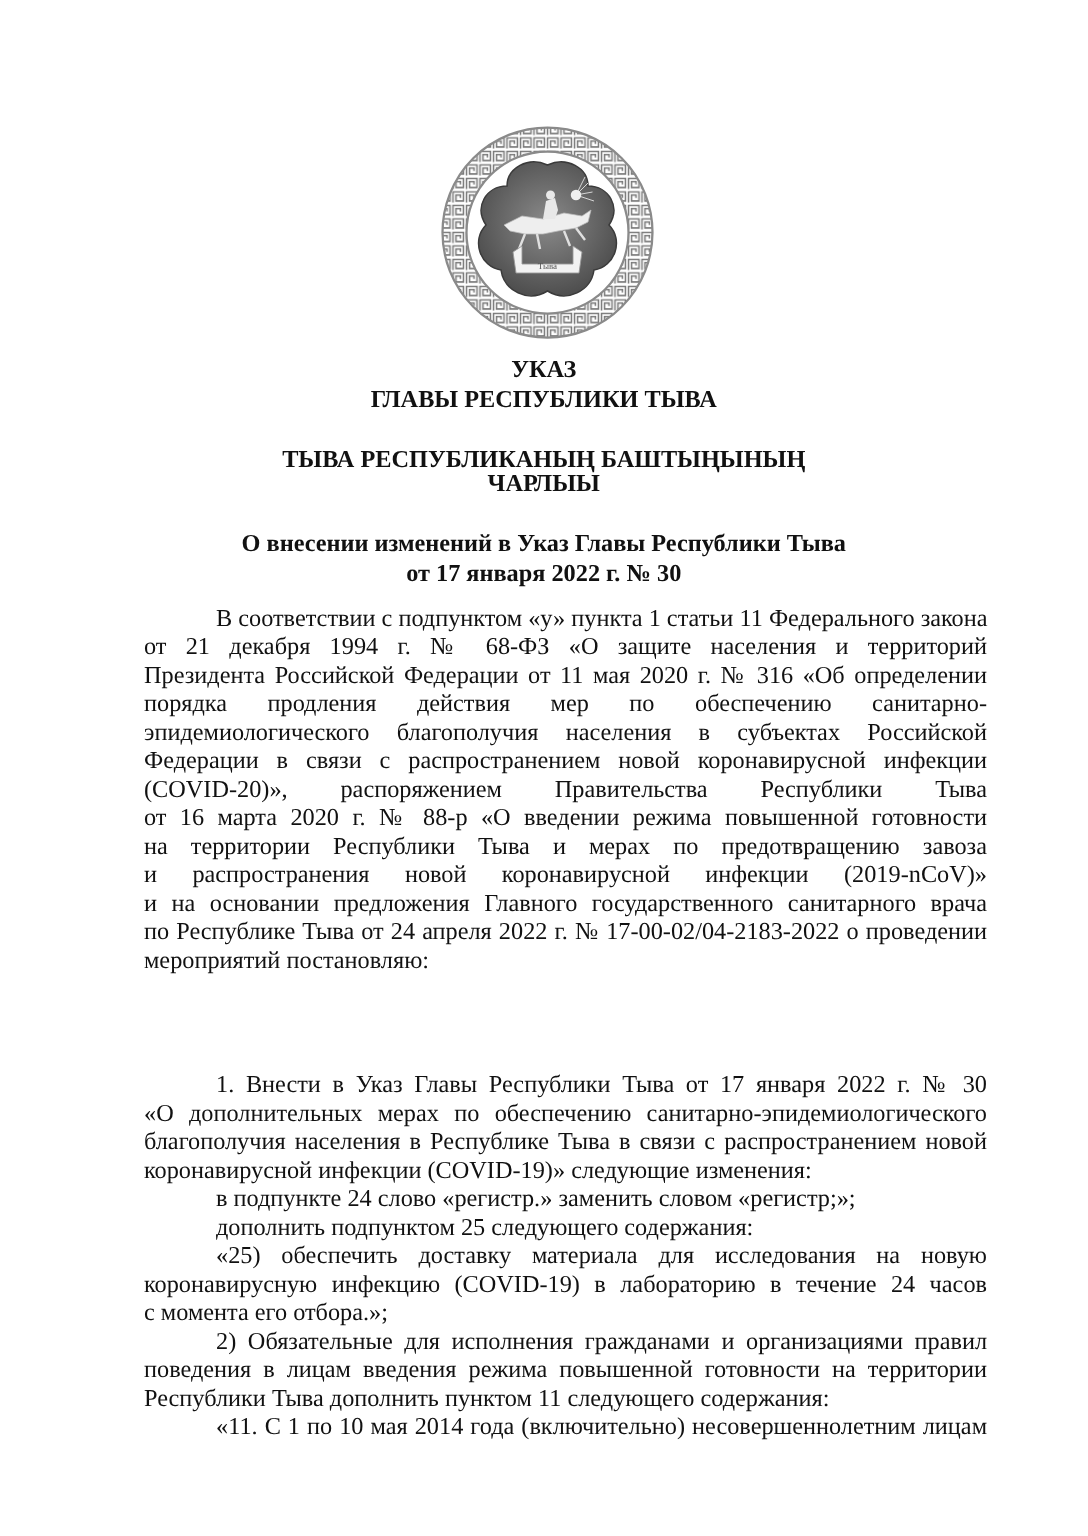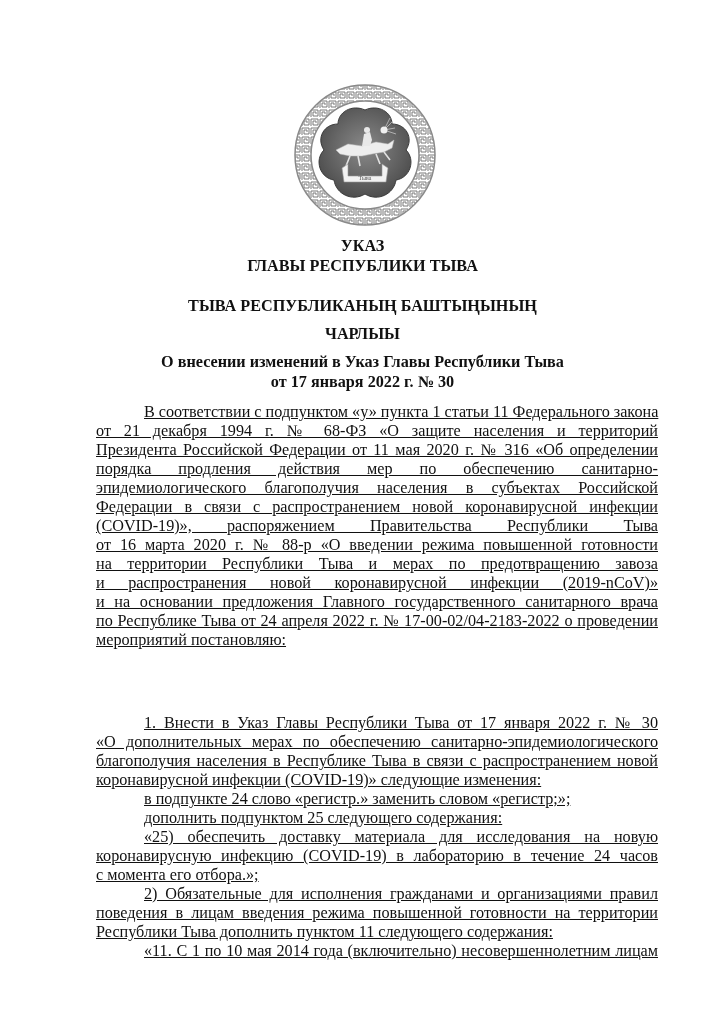--- a/index.html
+++ b/index.html
@@ -34,30 +34,29 @@
     width: 725px;
     text-align: center;
     font-weight: bold;
     font-size: 16.2px;
     line-height: 20px;
     margin: 0;
   }
   .h-ukaz { top: 236px; }
   .h-glavy { top: 256px; }
   .h-tyva1 { top: 296px; }
-  .h-tyva2 { top: 324px; }
+  .h-tyva2 { top: 312px; }
   .h-title1 { top: 352px; }
   .h-title2 { top: 372px; }
 
   .body-text {
     position: absolute;
     left: 96px;
     width: 562px;
     font-size: 16.2px;
-    text-decoration: underline;
   }
   .line {
     display: block;
     height: 19px;
     line-height: 19px;
     white-space: nowrap;
     text-align: justify;
     text-align-last: justify;
     overflow: visible;
   }
@@ -120,21 +119,21 @@
   <p class="heading h-title1">О внесении изменений в Указ Главы Республики Тыва</p>
   <p class="heading h-title2">от 17 января 2022 г. № 30</p>
 
   <div class="body-text para1">
     <span class="line indent">В соответствии с подпунктом «у» пункта 1 статьи 11 Федерального закона</span>
     <span class="line">от 21 декабря 1994 г. № 68-ФЗ «О защите населения и территорий</span>
     <span class="line">Президента Российской Федерации от 11 мая 2020 г. № 316 «Об определении</span>
     <span class="line">порядка продления действия мер по обеспечению санитарно-</span>
     <span class="line">эпидемиологического благополучия населения в субъектах Российской</span>
     <span class="line">Федерации в связи с распространением новой коронавирусной инфекции</span>
-    <span class="line">(COVID-19)», распоряжением Правительства Республики Тыва</span>
+    <span class="line">(COVID-20)», распоряжением Правительства Республики Тыва</span>
     <span class="line">от 16 марта 2020 г. № 88-р «О введении режима повышенной готовности</span>
     <span class="line">на территории Республики Тыва и мерах по предотвращению завоза</span>
     <span class="line">и распространения новой коронавирусной инфекции (2019-nCoV)»</span>
     <span class="line">и на основании предложения Главного государственного санитарного врача</span>
     <span class="line">по Республике Тыва от 24 апреля 2022 г. № 17-00-02/04-2183-2022 о проведении</span>
     <span class="line last">мероприятий постановляю:</span>
   </div>
 
   <div class="body-text para2">
     <span class="line indent">1. Внести в Указ Главы Республики Тыва от 17 января 2022 г. № 30</span>

